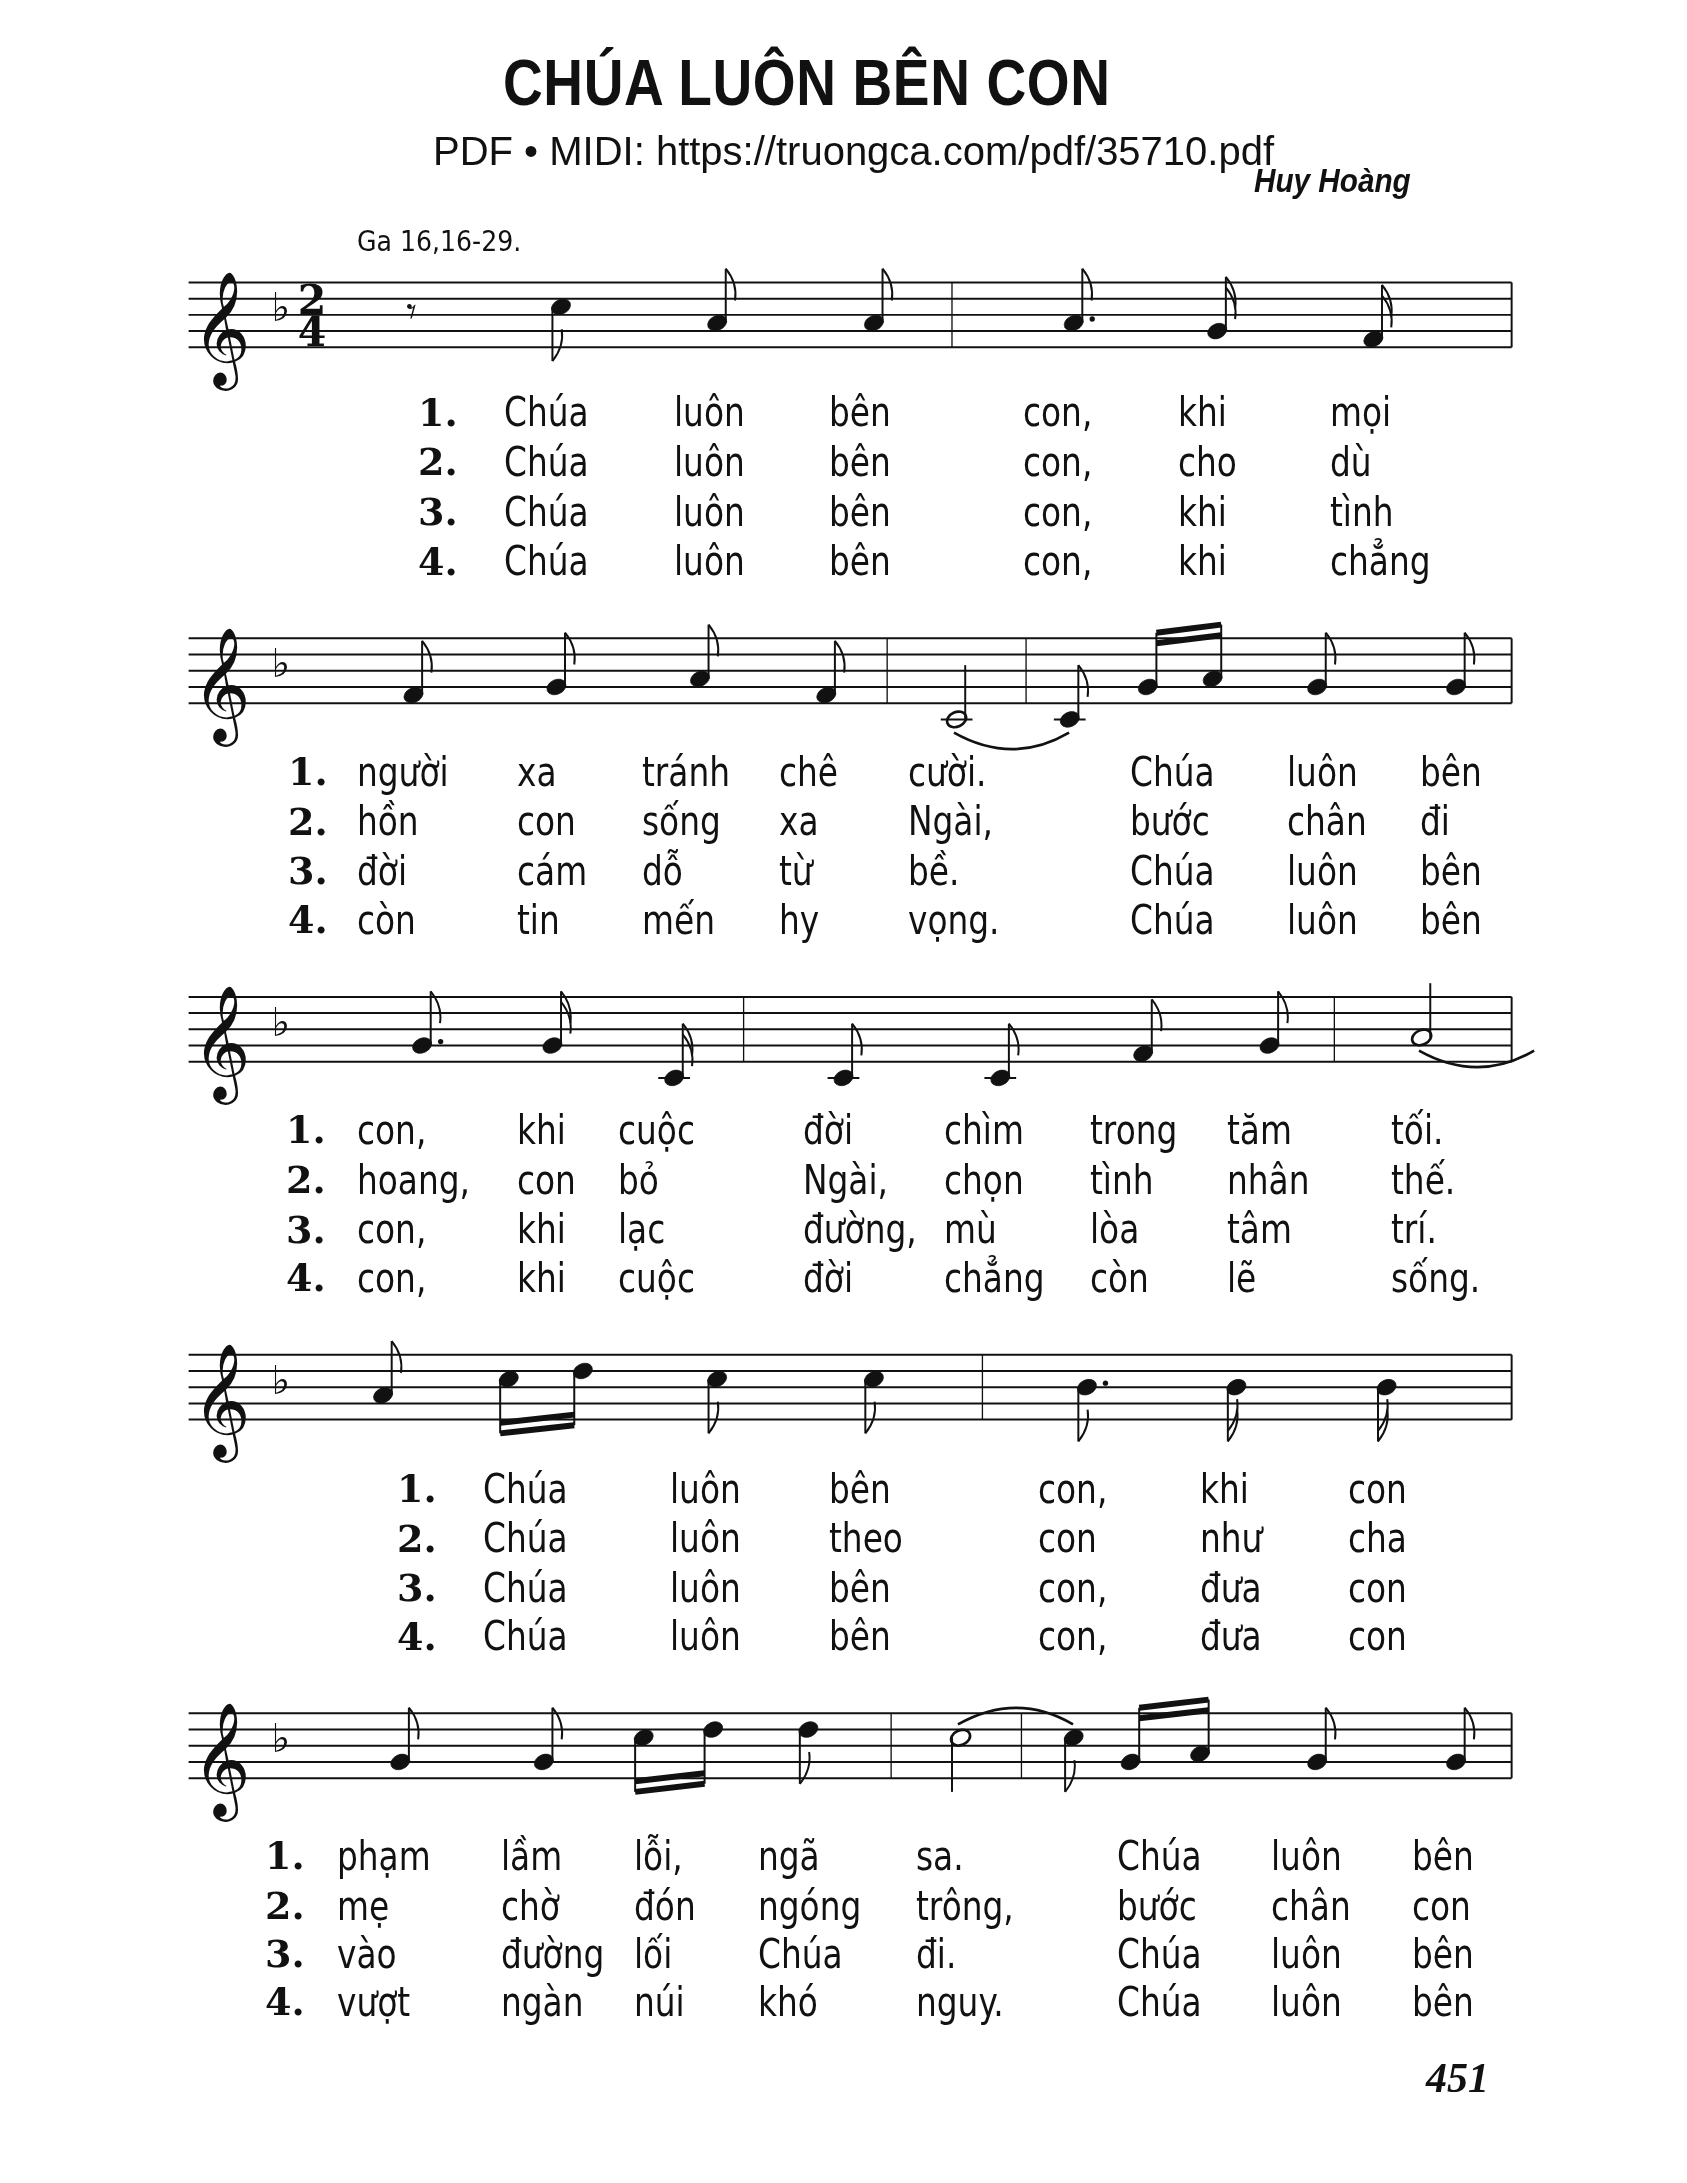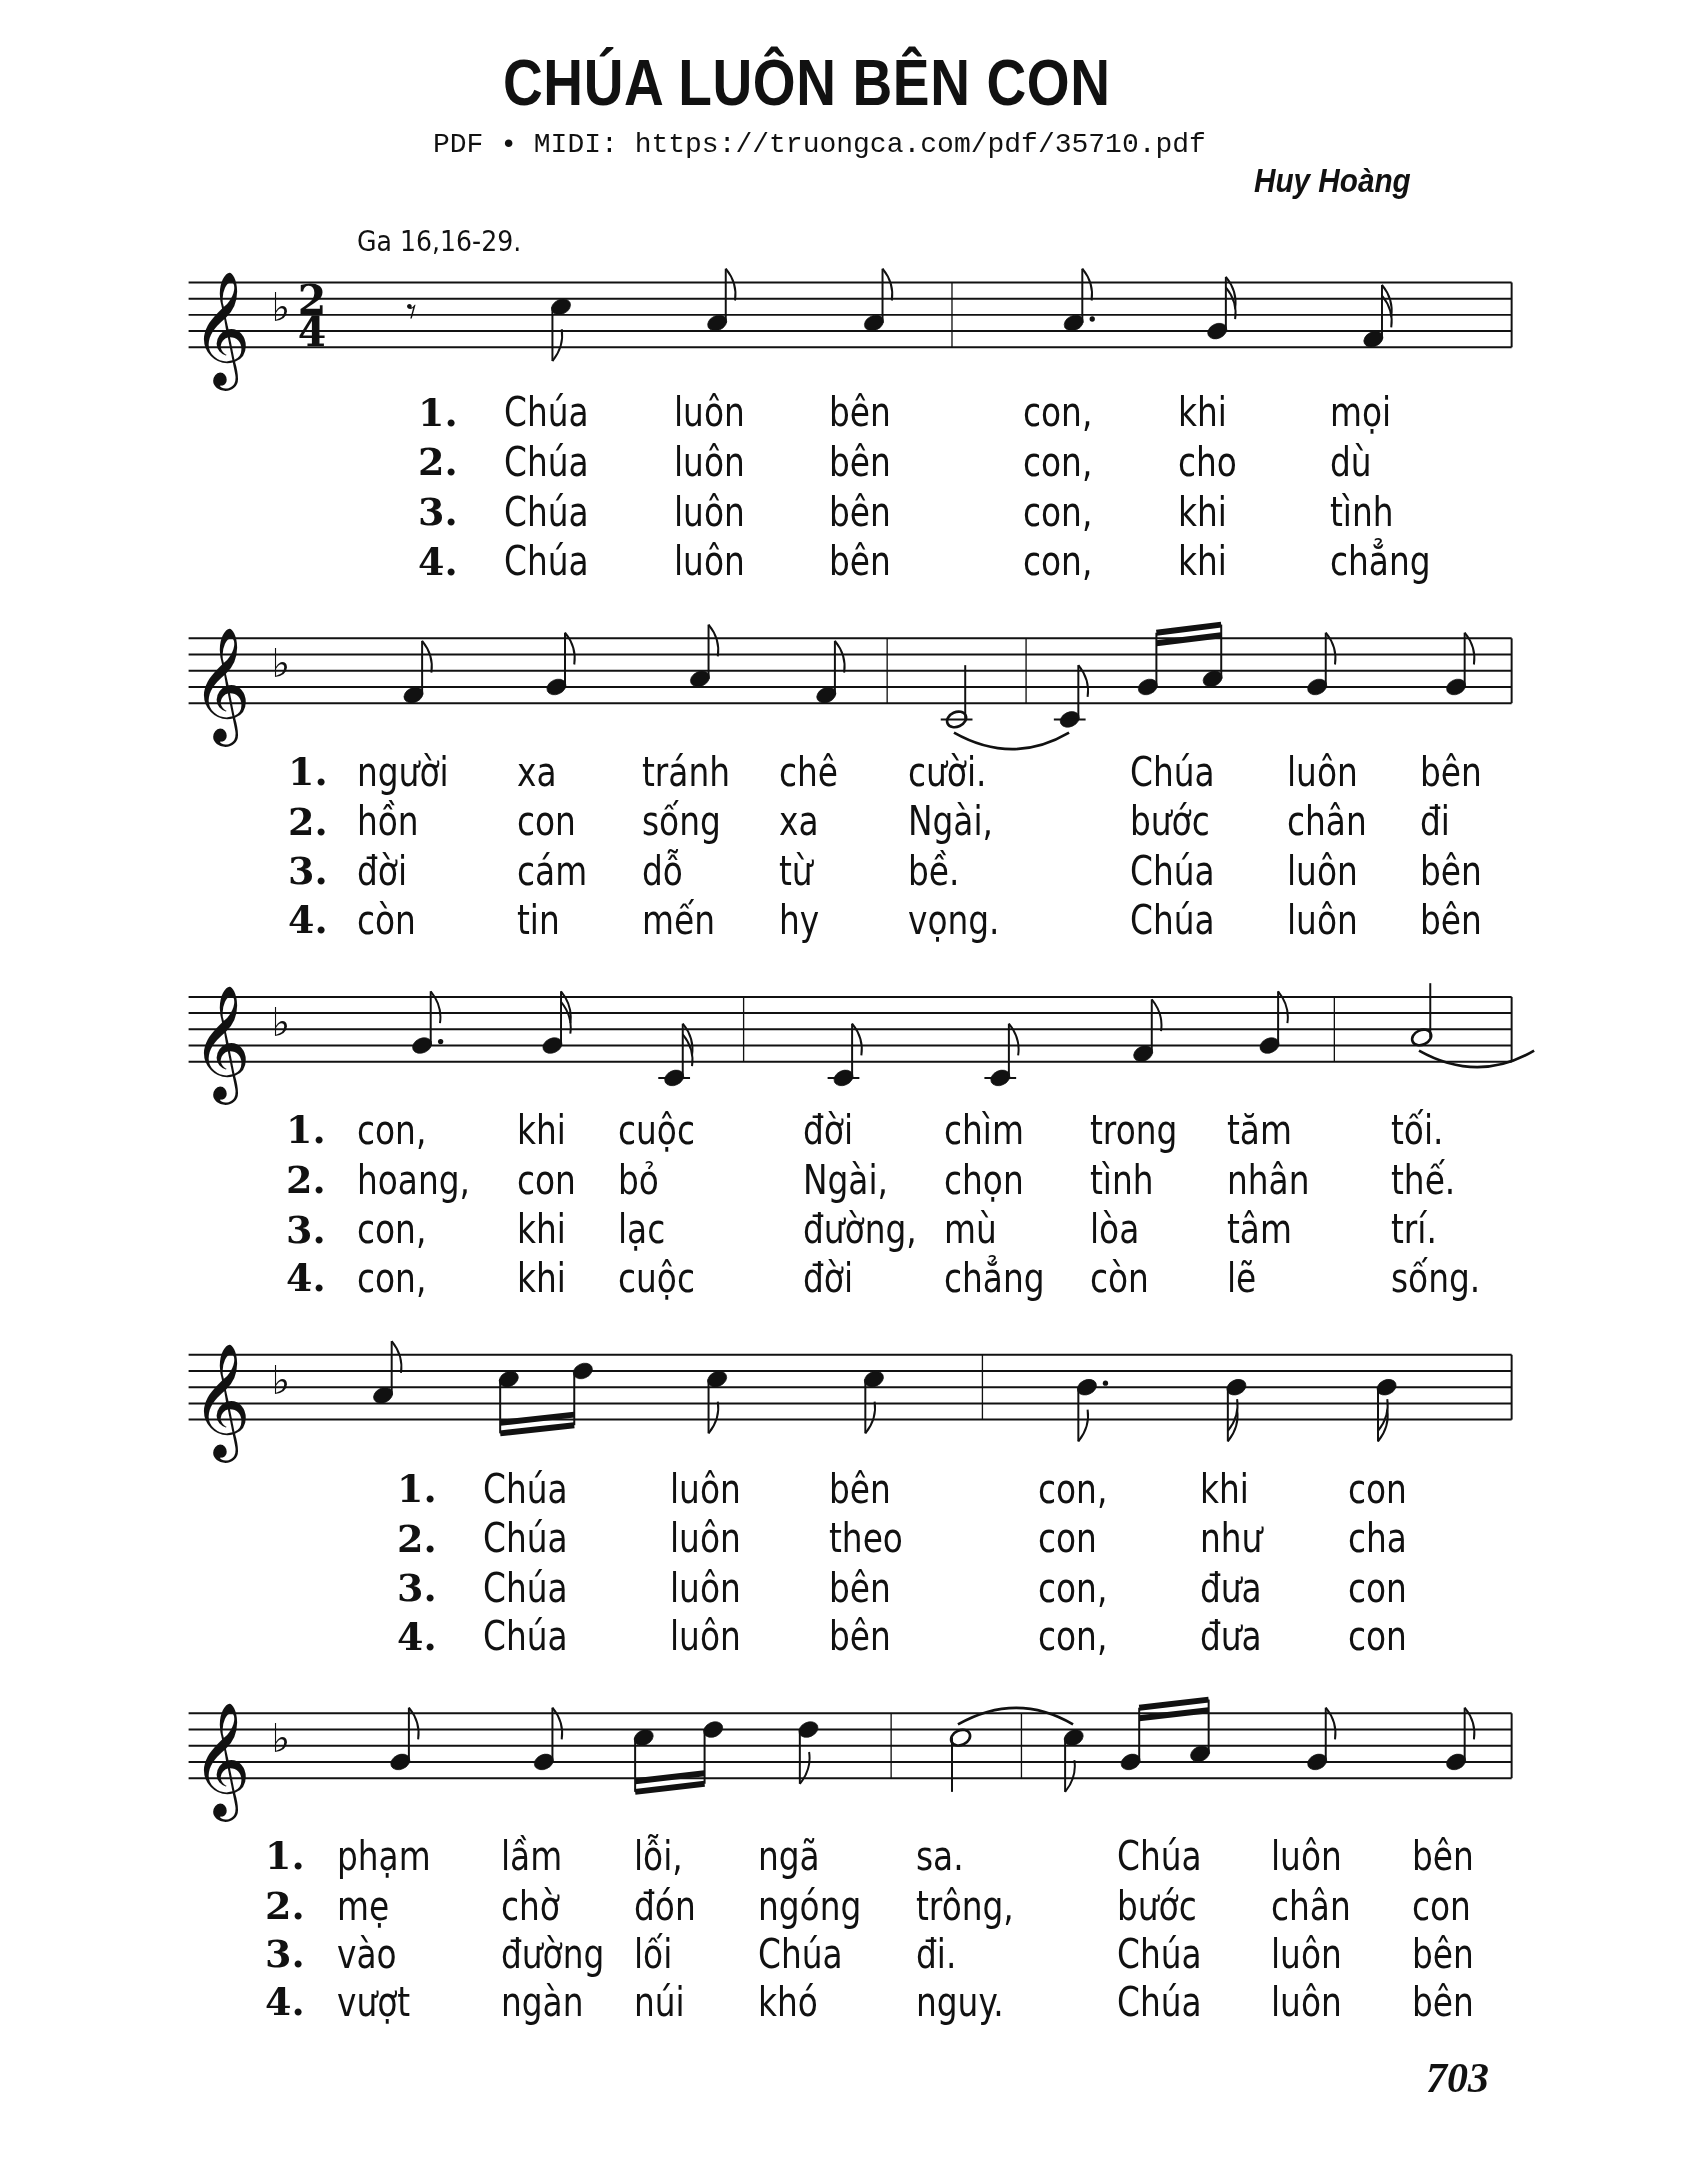--- a/index.html
+++ b/index.html
@@ -1,19 +1,19 @@
 <!DOCTYPE html>
 <html style="font-size:10.6px"><head>
 <meta charset="utf-8">
 <style>
   html, body { margin:0; padding:0; background:#ffffff; }
   body { width:1687px; height:2183px; position:relative; overflow:hidden; color:#111; }
   .abs { position:absolute; white-space:nowrap; }
   .title { font-family:"Liberation Sans", sans-serif; font-weight:bold; font-size:64px; letter-spacing:0.7px; transform:scaleX(0.86); transform-origin:left top; }
-  .source { font-family:Liberation Mono, monospace; font-size:28px; }
+  .source { font-family:Liberation Sans, sans-serif; font-size:40px; }
   .author { font-family:"Liberation Sans", sans-serif; font-weight:bold; font-style:italic; font-size:33px; transform:scaleX(0.9); transform-origin:left top; }
   .ref { font-family:"DejaVu Sans", sans-serif; font-size:28px; transform:scaleX(0.9); transform-origin:left top; }
   .lyric { font-family:"DejaVu Sans", sans-serif; font-size:40px; transform:scaleX(0.82); transform-origin:left bottom; line-height:1; }
   .vnum { font-family:"DejaVu Serif", serif; font-weight:bold; font-size:38px; line-height:1; }
   .pagenum { font-family:"Liberation Serif", serif; font-weight:bold; font-style:italic; font-size:42px; }
   svg.staff { position:absolute; left:0; top:0; overflow:visible; }
 </style>
 </head>
 <body>
 
@@ -380,14 +380,14 @@
     <div class="abs lyric" style="left: 337px; top: 1982px;">vượt</div>
     <div class="abs lyric" style="left: 501px; top: 1982px;">ngàn</div>
     <div class="abs lyric" style="left: 634px; top: 1982px;">núi</div>
     <div class="abs lyric" style="left: 758px; top: 1982px;">khó</div>
     <div class="abs lyric" style="left: 916px; top: 1982px;">nguy.</div>
     <div class="abs lyric" style="left: 1117px; top: 1982px;">Chúa</div>
     <div class="abs lyric" style="left: 1271px; top: 1982px;">luôn</div>
     <div class="abs lyric" style="left: 1412px; top: 1982px;">bên</div>
   </div>
 
-<div class="abs pagenum" style="left:1426px; top:2054px;">703</div>
+<div class="abs pagenum" style="left:1426px; top:2054px;">451</div>
 
 
 </body></html>

